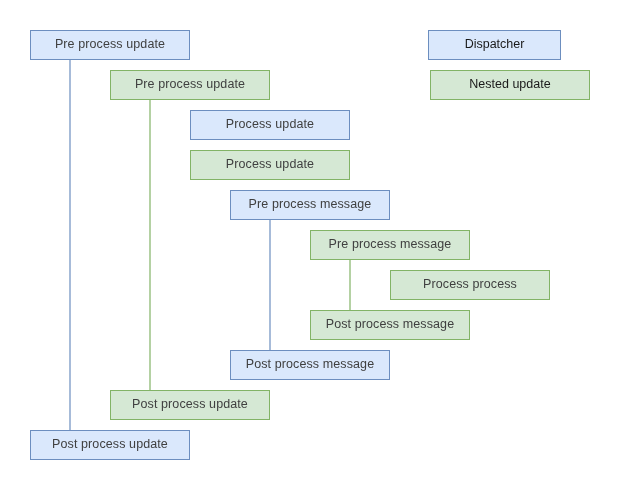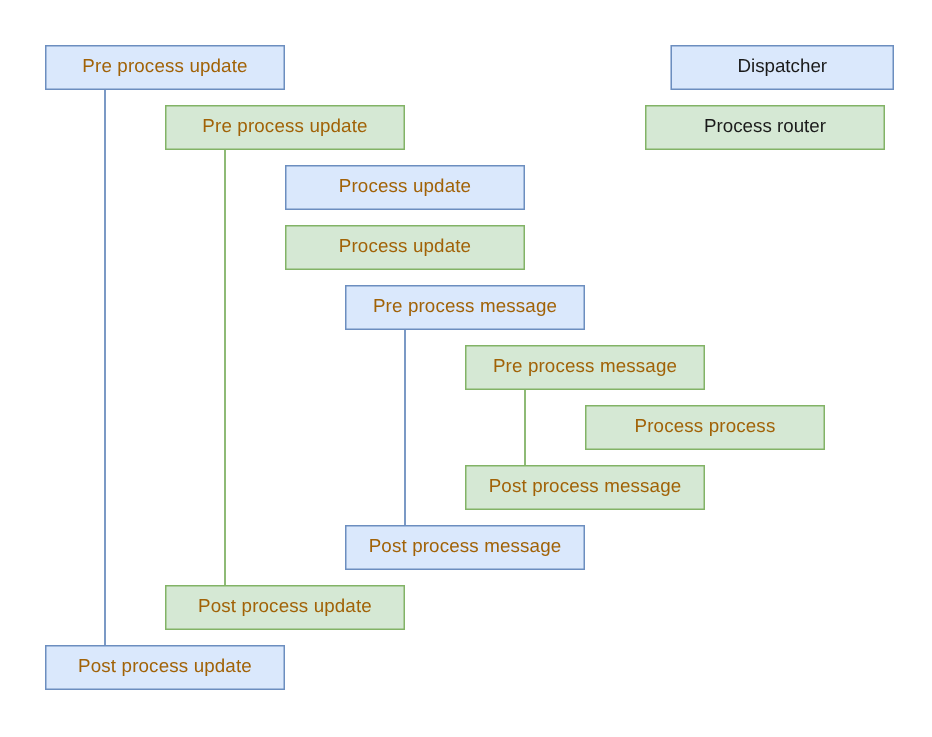--- a/index.html
+++ b/index.html
@@ -27,21 +27,21 @@
     pointer-events: none;
   }
   .node {
     position: absolute;
     box-sizing: border-box;
     display: flex;
     align-items: center;
     justify-content: center;
     font-size: 12.5px;
     line-height: 1.1;
-    color: #a16207;
+    color: #404040;
     border-width: 1px;
     border-style: solid;
     white-space: nowrap;
     letter-spacing: 0.1px;
   }
   .node.dispatcher {
     background: #dae8fc;
     border-color: #6c8ebf;
   }
   .node.router {
@@ -109,20 +109,20 @@
         <span>Post process message</span>
       </div>
       <div class="node router" style="left: 110px; top: 390px; width: 160px; height: 30px;">
         <span>Post process update</span>
       </div>
       <div class="node dispatcher" style="left: 30px; top: 430px; width: 160px; height: 30px;">
         <span>Post process update</span>
       </div>
     </div>
   <div id="legend-layer">
-      <div class="legend-node dispatcher" style="left: 447px; top: 30px; width: 149px; height: 30px;">
+      <div class="legend-node dispatcher" style="left: 428px; top: 30px; width: 133px; height: 30px;">
         <span>Dispatcher</span>
       </div>
       <div class="legend-node router" style="left: 430px; top: 70px; width: 160px; height: 30px;">
-        <span>Process router</span>
+        <span>Nested update</span>
       </div>
     </div>
 </div>
 
 </body></html>

